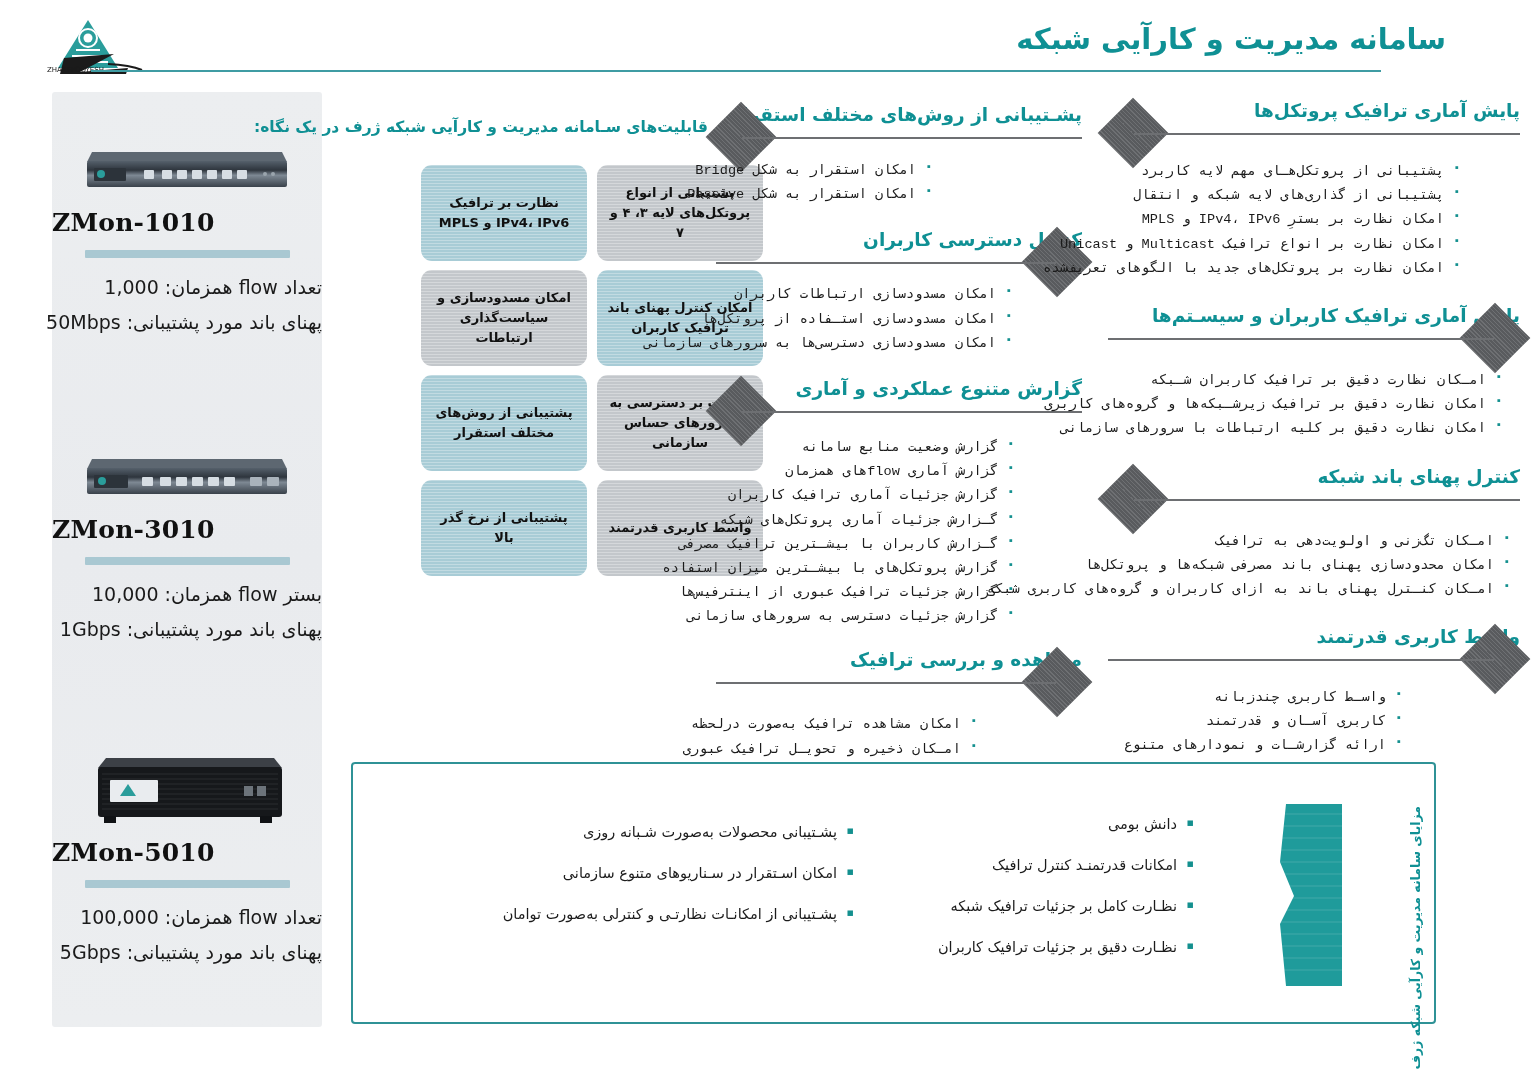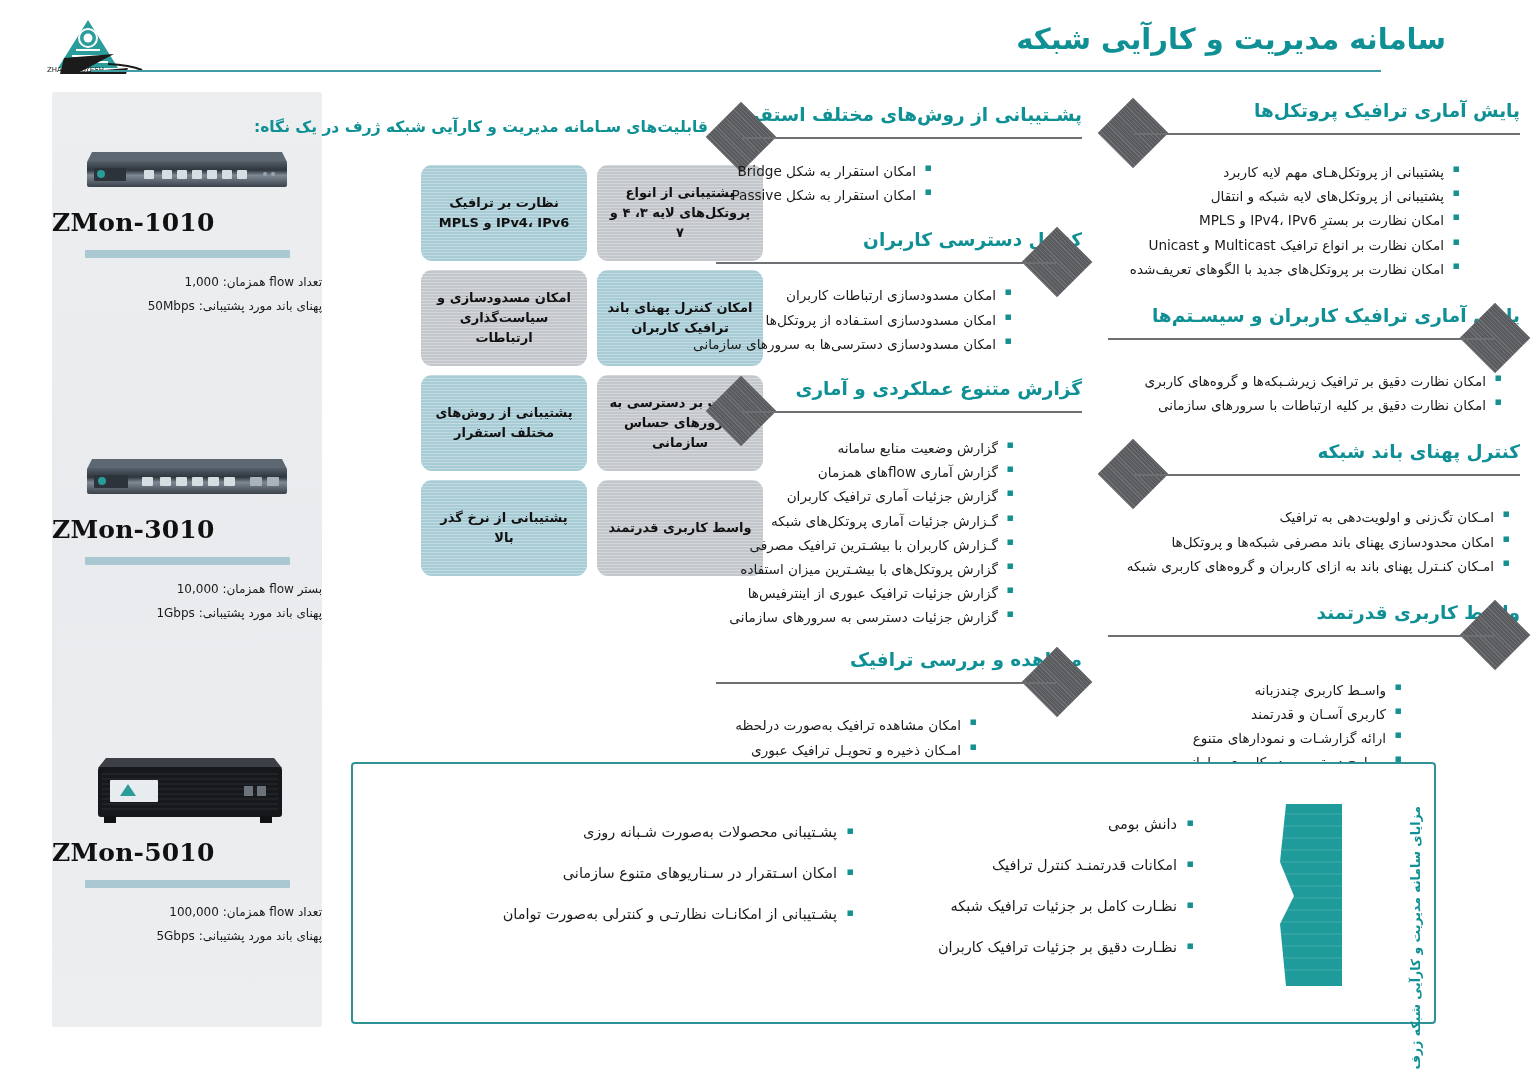--- a/index.html
+++ b/index.html
@@ -50,21 +50,21 @@
   .prod-name {
     font-family: "DejaVu Serif", "Liberation Serif", serif;
     font-size: 25px; font-weight: bold; color: #111;
     margin-top: 10px; letter-spacing: .2px; direction: ltr;
   }
   .prod-sep {
     width: 205px; height: 8px; margin: 13px auto 16px;
     background: #a9c8d2; border-radius: 1px;
   }
   .prod-spec {
-    font-size: 12px; color: #1a1a1a; direction: rtl;
+    font-size: 19px; color: #1a1a1a; direction: rtl;
     line-height: 1.45; margin-bottom: 7px; white-space: nowrap;
   }
 
   
   .grid-head {
     position: absolute; right: 828px; top: 118px;
     width: 380px; text-align: right;
     font-size: 15.5px; font-weight: bold; color: #0f9094;
     direction: rtl; white-space: nowrap;
   }
@@ -114,21 +114,21 @@
   .rule-row.dl .diamond { left: 0px; }
   .rule-row.dl .rule-line { left: 26px; right: 0; }
   
   .rule-row.dr .diamond { right: 0px; }
   .rule-row.dr .rule-line { right: 26px; left: 0; }
 
   ul.blist { list-style: none; direction: rtl; margin-top: 13px; }
   ul.blist li {
     position: relative; 
     font-size: 13.6px; color: #1b1b1b; line-height: 1.78;
-    padding-right: 16px; white-space: nowrap;
+    padding-right: 16px; white-space: nowrap; font-family: Liberation Mono, monospace;
   }
   ul.blist li::before {
     content: "\25AA";
     position: absolute; right: 0; top: -1px;
     color: #13908f; font-size: 11px;
   }
 
   
   .bottom {
     position: absolute; left: 351px; top: 762px;
@@ -359,34 +359,35 @@
   <div class="col-right">
 
     <div class="section" style="margin-bottom:24px;">
       <div class="sec-title">پایش آماری ترافیک پروتکل‌ها</div>
       <div class="rule-row dl">
         <div class="diamond"></div>
         <div class="rule-line"></div>
       </div>
       <ul class="blist" style="margin-right:60px;margin-top:18px;">
         <li>پشتیبانی از پروتکل‌هـای مهم لایه کاربرد</li>
-        <li>پشتیبانی از پروتکل‌های لایه شبکه و انتقال</li>
+        <li>پشتیبانی از گذاری‌های لایه شبکه و انتقال</li>
         <li>امکان نظارت بر بسترِ IPv4، IPv6 و MPLS</li>
         <li>امکان نظارت بر انواع ترافیک Multicast و Unicast</li>
         <li>امکان نظارت بر پروتکل‌های جدید با الگوهای تعریف‌شده</li>
       </ul>
     </div>
 
     <div class="section" style="margin-bottom:24px;">
       <div class="sec-title">پایش آماری ترافیک کاربران و سیسـتم‌ها</div>
       <div class="rule-row dr">
         <div class="diamond"></div>
         <div class="rule-line"></div>
       </div>
       <ul class="blist" style="margin-right:18px;margin-top:22px;">
+        <li>امـکان نظارت دقیق بر ترافیک کاربران شـبکه</li>
         <li>امکان نظارت دقیق بر ترافیک زیرشـبکه‌ها و گروه‌های کاربری</li>
         <li>امکان نظارت دقیق بر کلیه ارتباطات با سرورهای سازمانی</li>
       </ul>
     </div>
 
     <div class="section" style="margin-bottom:24px;">
       <div class="sec-title">کنترل پهنای باند شبکه</div>
       <div class="rule-row dl">
         <div class="diamond"></div>
         <div class="rule-line"></div>
@@ -397,21 +398,21 @@
         <li>امـکان کنـترل پهنای باند به ازای کاربران و گروه‌های کاربری شبکه</li>
       </ul>
     </div>
 
     <div class="section">
       <div class="sec-title">واسط کاربری قدرتمند</div>
       <div class="rule-row dr">
         <div class="diamond"></div>
         <div class="rule-line"></div>
       </div>
-      <ul class="blist" style="margin-right:118px;margin-top:34px;">
+      <ul class="blist" style="margin-right:118px;margin-top:18px;">
         <li>واسـط کاربری چندزبانه</li>
         <li>کاربری آسـان و قدرتمند</li>
         <li>ارائه گزارشـات و نمودارهای متنوع</li>
         <li>سطوح دسترسـی در کاربری سامانه</li>
       </ul>
     </div>
   </div>
 
   <div class="bottom">
     <div class="ribbon">

